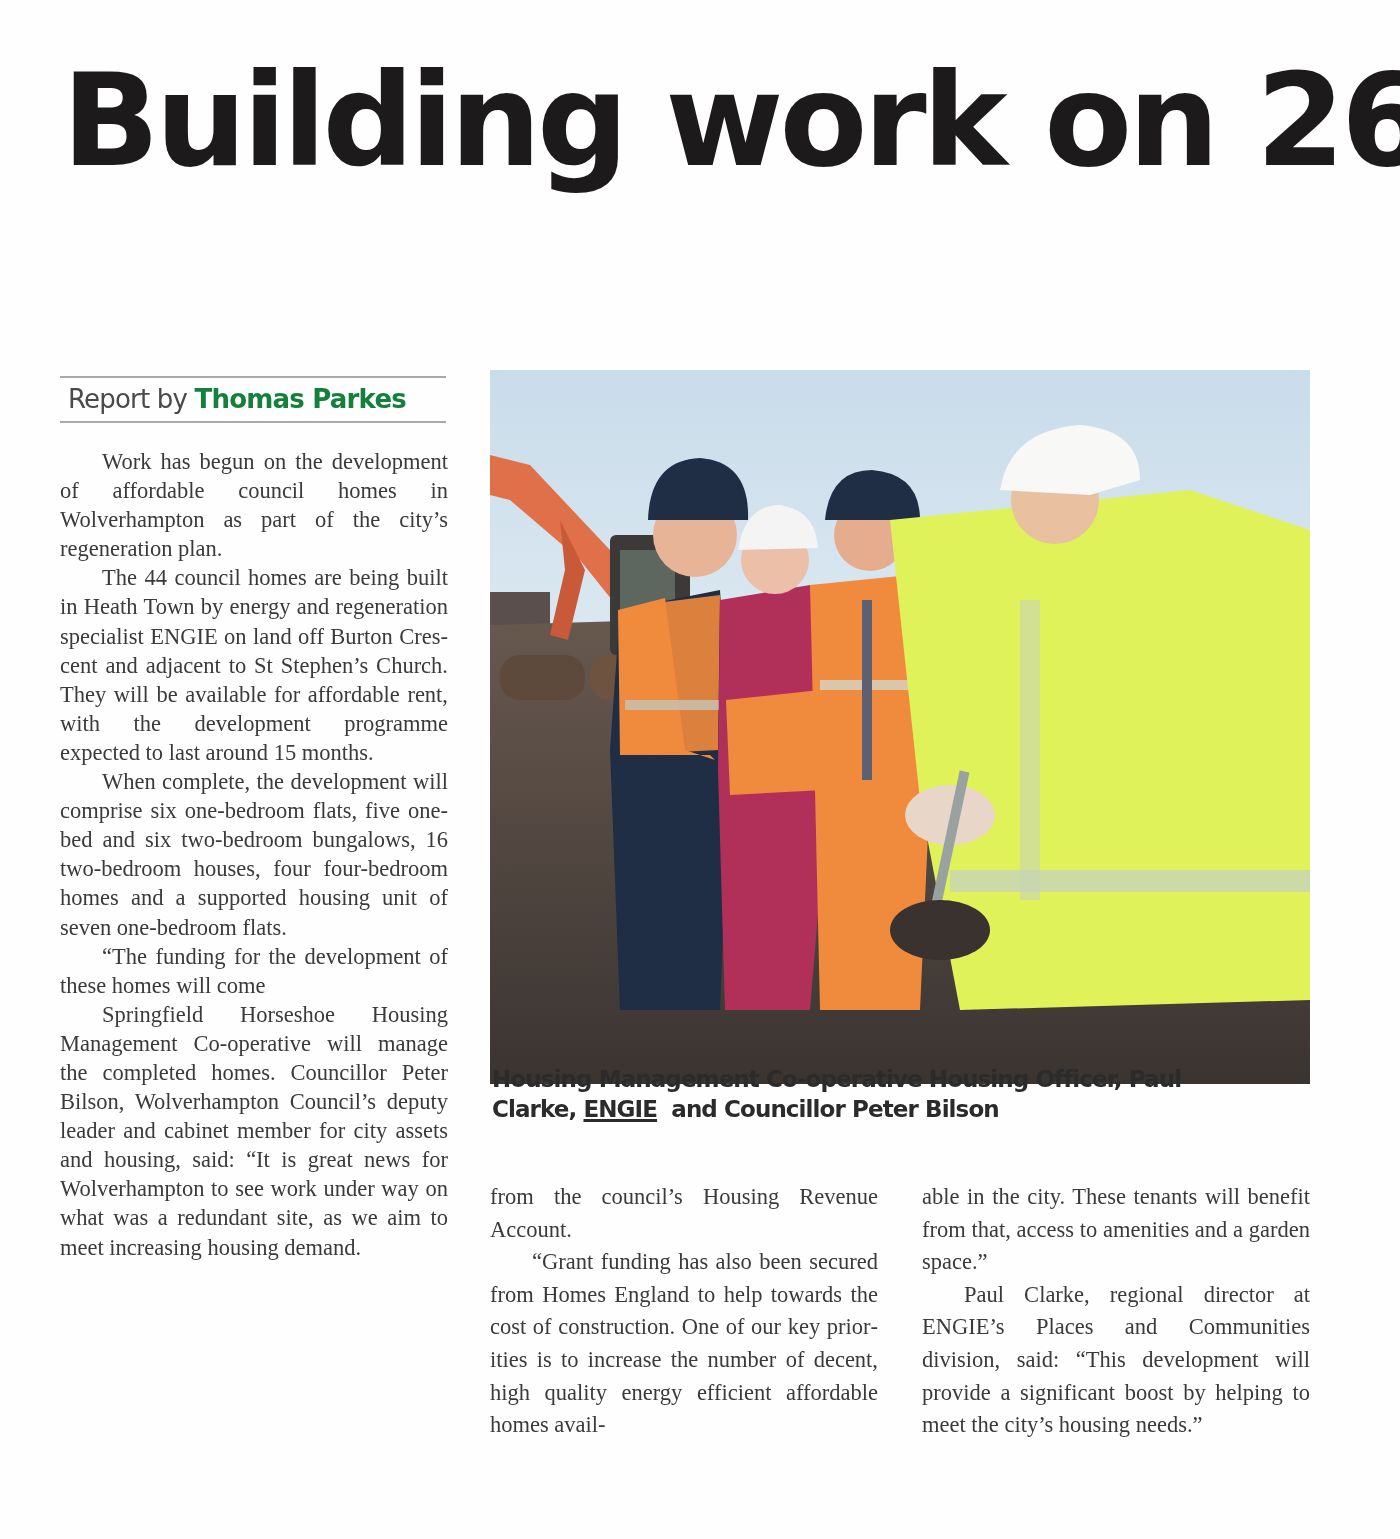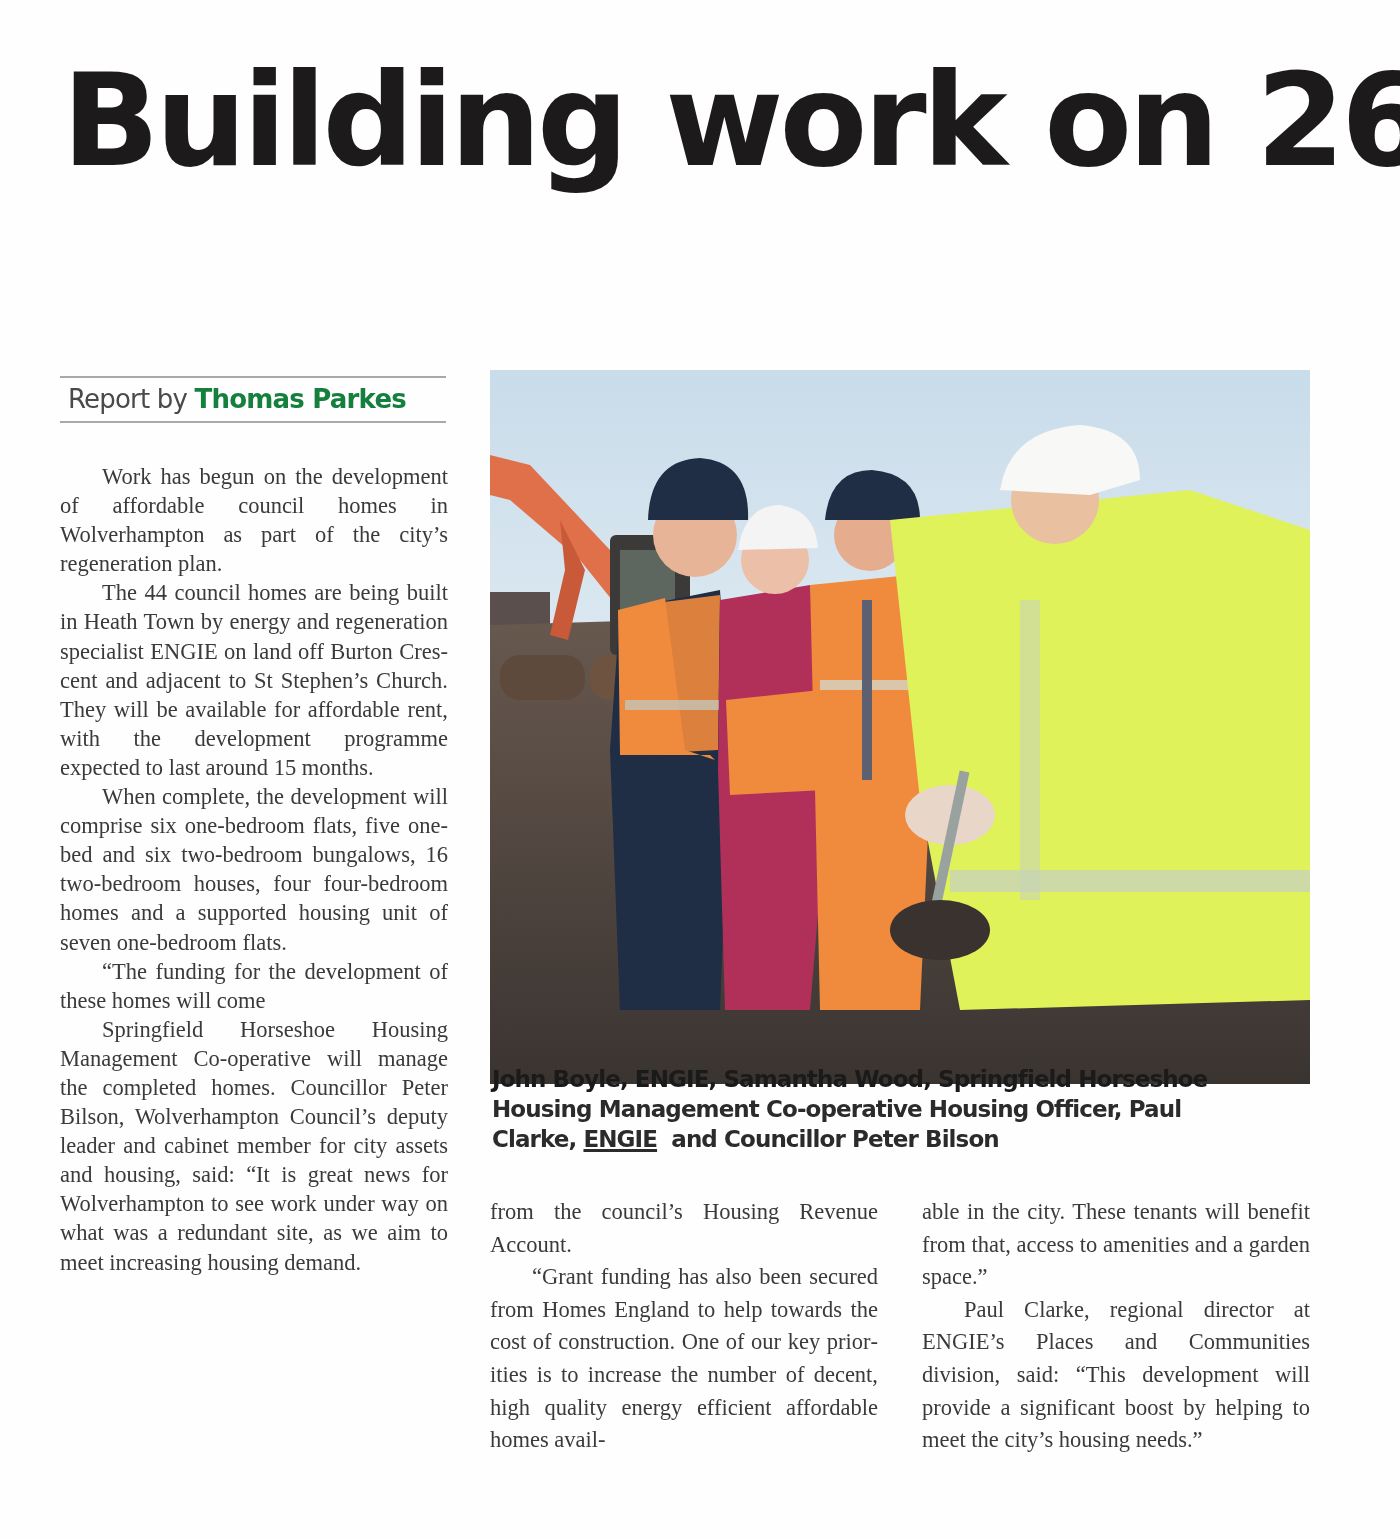--- a/index.html
+++ b/index.html
@@ -18,21 +18,21 @@
     position: absolute; left: 60px; top: 376px; width: 386px; height: 47px;
     border-top: 2px solid #a9a9a9; border-bottom: 2px solid #a9a9a9;
     font-family: "DejaVu Sans", sans-serif; font-size: 26px; line-height: 42px;
     padding-left: 8px; color: #4a4a4a; white-space: nowrap; letter-spacing: -0.8px;
   }
   .byline b { color: #15803d; font-weight: bold; }
 
   .col {
     position: absolute; width: 388px;
     font-family: "Liberation Serif", serif; font-size: 22.5px; line-height: 29.1px;
-    color: #3a3a3a; text-align: justify; hyphens: manual; margin-top: 15px;
+    color: #3a3a3a; text-align: justify; hyphens: manual;
   }
   .col p { text-indent: 42px; }
   .col p.noindent { text-indent: 0; font-family: Liberation Serif, serif; }
   .col1 { left: 60px; top: 447px; }
   .col2 { left: 490px; top: 1181px; line-height: 32.6px; }
   .col3 { left: 922px; top: 1181px; line-height: 32.6px; }
 
   .photo {
     position: absolute; left: 490px; top: 370px; width: 820px; height: 714px;
     overflow: hidden; background: #cfe0ec;
@@ -116,21 +116,20 @@
     <circle cx="565" cy="130" r="44" fill="#e9c0a0"></circle>
     <path d="M510 120 Q520 60 590 55 Q650 60 650 110 L600 125 Z" fill="#f8f8f6"></path>
 
     <ellipse cx="460" cy="445" rx="45" ry="30" fill="#e8d6c8"></ellipse>
     <rect x="455" y="400" width="10" height="150" fill="#9aa2a0" transform="rotate(12 460 470)"></rect>
     <ellipse cx="450" cy="560" rx="50" ry="30" fill="#3a322e"></ellipse>
   </svg>
 </div>
 
 <div class="caption">
-  <div class="first">John Boyle, ENGIE, Samantha Wood, Springfield Horseshoe</div>
   <div>Housing Management Co-operative Housing Officer, Paul</div>
   <div><span>Clarke, </span><u>ENGIE</u><span style="white-space:pre">  and Councillor Peter Bilson</span></div>
 </div>
 
 <div class="col col2">
   <p class="noindent">from the council’s Housing Reve­nue Account.</p>
   <p>“Grant funding has also been secured from Homes England to help towards the cost of con­struction. One of our key prior­ities is to increase the number of decent, high quality energy efficient affordable homes avail-</p>
 </div>
 
 <div class="col col3">

